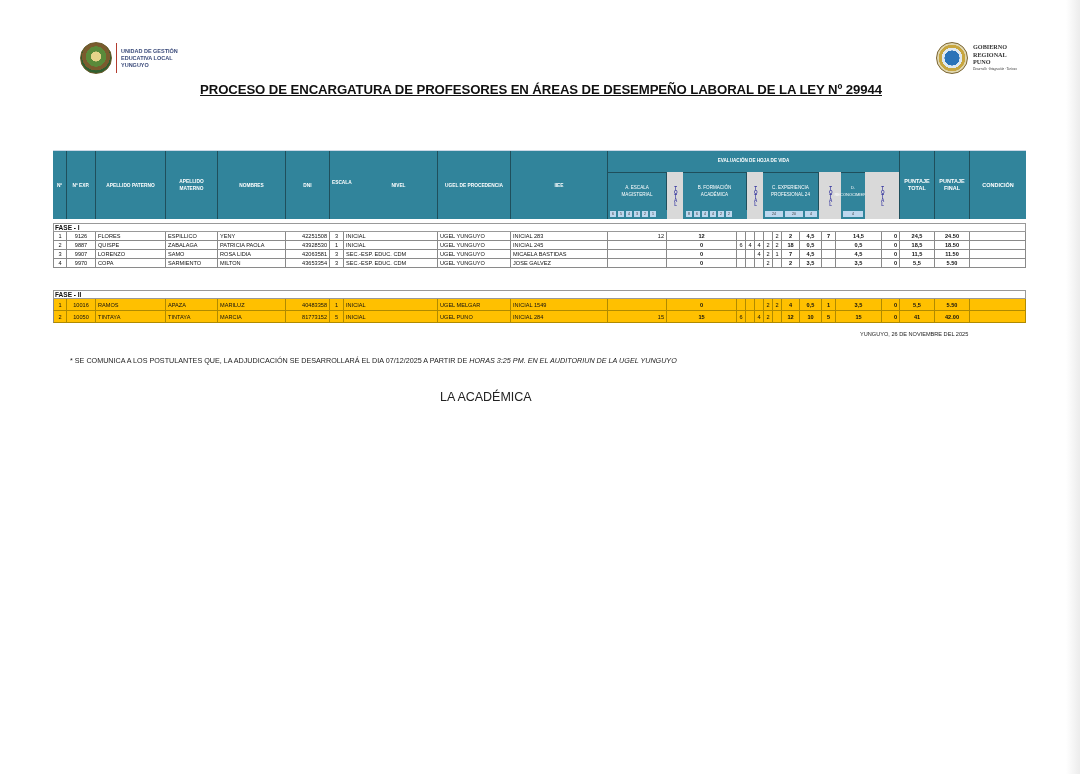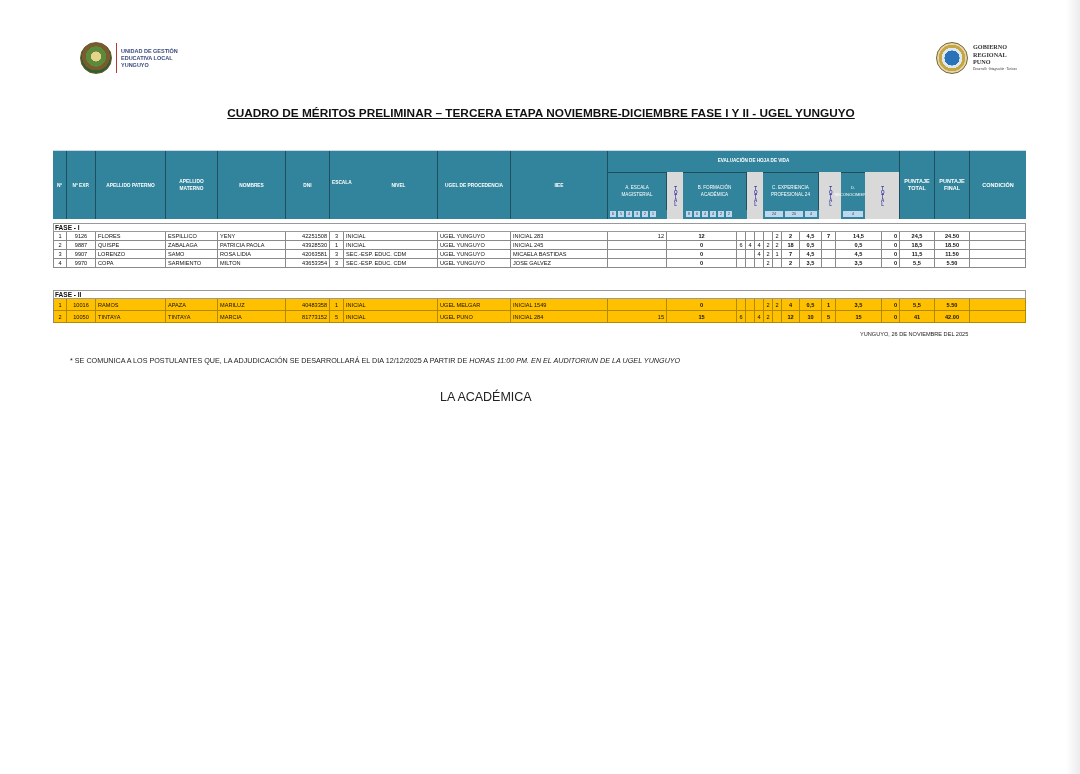--- a/index.html
+++ b/index.html
@@ -59,21 +59,21 @@
   <div class="logo-right">
     <div class="seal2"></div>
     <div class="txt">
       <div>GOBIERNO</div>
       <div>REGIONAL</div>
       <div>PUNO</div>
       <div class="tag">Desarrollo · Integración · Turismo</div>
     </div>
   </div>
 
-  <div class="t2">CUADRO DE MÉRITOS PRELIMINAR – TERCERA ETAPA NOVIEMBRE-DICIEMBRE FASE I Y II - UGEL YUNGUYO</div>
+  <div class="t1">PROCESO DE ENCARGATURA DE PROFESORES EN ÁREAS DE DESEMPEÑO LABORAL DE LA LEY Nº 29944</div>
 
   <div class="hdr">
     <div class="hc" style="left:0;width:14px;">Nº</div>
     <div class="hc" style="left:14px;width:29px;">Nº EXP.</div>
     <div class="hc" style="left:43px;width:70px;">APELLIDO PATERNO</div>
     <div class="hc" style="left:113px;width:52px;padding:0 8px;">APELLIDO MATERNO</div>
     <div class="hc" style="left:165px;width:68px;">NOMBRES</div>
     <div class="hc" style="left:233px;width:44px;">DNI</div>
     <div class="hc" style="left:277px;width:108px;">
       <span style="position:absolute;left:2px;top:28px;">ESCALA</span>
@@ -286,17 +286,17 @@
         <div class="c ctr b" style="left: 769px; width: 14px;">5</div>
         <div class="c ctr b" style="left: 783px; width: 46px;">15</div>
         <div class="c rgt b" style="left: 829px; width: 18px;">0</div>
         <div class="c ctr b" style="left: 847px; width: 35px;">41</div>
         <div class="c ctr b" style="left: 882px; width: 35px;">42.00</div>
         <div class="c " style="left: 917px; width: 56px;"></div>
       </div>
     </div>
 
   <div class="date">YUNGUYO, 26 DE NOVIEMBRE DEL 2025</div>
-  <div class="notice"><span>* SE COMUNICA A LOS POSTULANTES QUE, LA ADJUDICACIÓN SE DESARROLLARÁ  EL DIA 12/12/2025 A PARTIR DE </span><i>HORAS 11:00 PM. EN EL AUDITORIUN DE LA UGEL YUNGUYO</i></div>
+  <div class="notice"><span>* SE COMUNICA A LOS POSTULANTES QUE, LA ADJUDICACIÓN SE DESARROLLARÁ  EL DIA 07/12/2025 A PARTIR DE </span><i>HORAS 3:25 PM. EN EL AUDITORIUN DE LA UGEL YUNGUYO</i></div>
   <div class="sign">LA ACADÉMICA</div>
 
   <div class="edge"></div>
 </div>
 
 </body></html>

